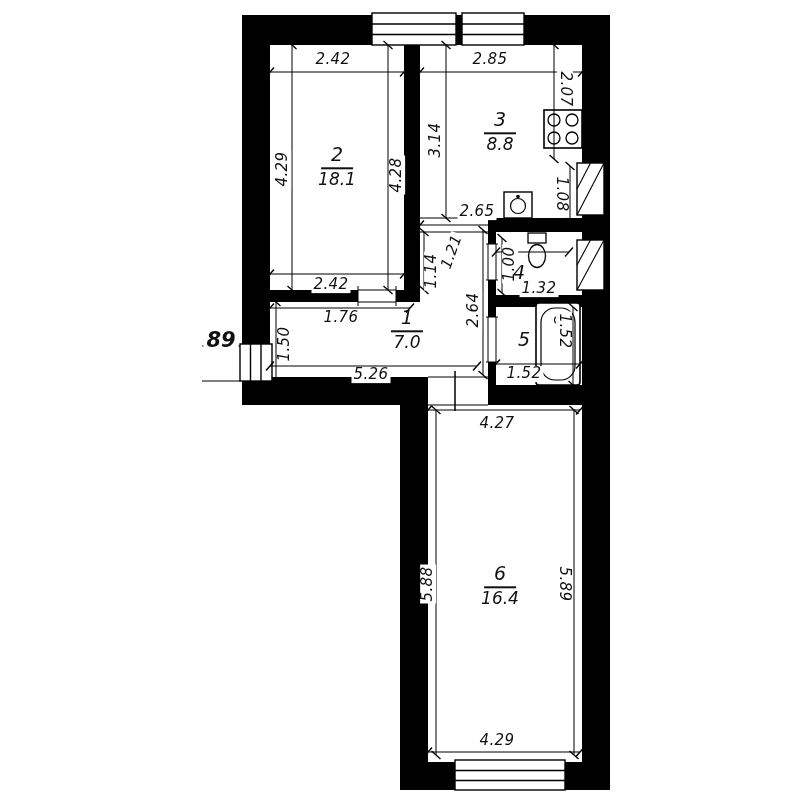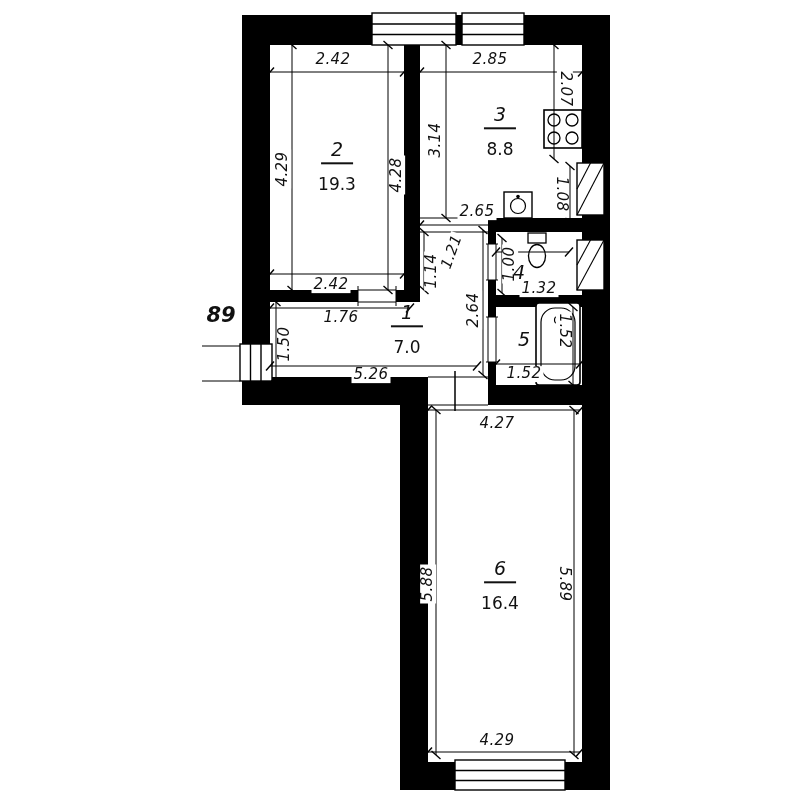--- a/index.html
+++ b/index.html
@@ -31,23 +31,24 @@
     background:transparent;
   }
   .room-label .num {
     display:inline-block;
     font-style:italic;
     font-size:19px;
     padding:0 10px 1px 10px;
   }
   .room-label.with-area .num { border-bottom:2px solid #111; }
   .room-label .area {
+    font-style:italic;
     font-size:17px;
     display:block;
-    padding-top:11px;
+    padding-top:1px;
   }
 
   .unit-label {
     position:absolute;
     font-style:italic;
     font-weight:bold;
     font-size:21px;
     transform:translate(-50%,-50%);
     background:#fff;
     padding:0 3px;
@@ -188,21 +189,21 @@
       <line x1="424" y1="232" x2="424" y2="290" marker-start="url(#tick)" marker-end="url(#tick)"></line>
       <line x1="502" y1="238" x2="502" y2="293" marker-start="url(#tick)" marker-end="url(#tick)"></line>
       <line x1="483" y1="230" x2="483" y2="375" marker-start="url(#tick)" marker-end="url(#tick)"></line>
       <line x1="276" y1="302" x2="276" y2="384" marker-start="url(#tick)" marker-end="url(#tick)"></line>
       <line x1="573" y1="307" x2="573" y2="385" marker-start="url(#tick)" marker-end="url(#tick)"></line>
       <line x1="436" y1="410" x2="436" y2="755" marker-start="url(#tick)" marker-end="url(#tick)"></line>
       <line x1="574" y1="410" x2="574" y2="755" marker-start="url(#tick)" marker-end="url(#tick)"></line>
     </g>
   </svg>
 
-  <div class="unit-label" style="left:221px; top:315px;">89</div>
+  <div class="unit-label" style="left:221px; top:340px;">89</div>
 
   <div class="dim" style="left:333px; top:60px;">2.42</div>
   <div class="dim" style="left:490px; top:60px;">2.85</div>
   <div class="dim rot-right" style="left:565px; top:89px;">2.07</div>
   <div class="dim rot-left" style="left:283px; top:169px;">4.29</div>
   <div class="dim rot-left" style="left:436px; top:140px;">3.14</div>
   <div class="dim rot-left" style="left:397px; top:175px;">4.28</div>
   <div class="dim rot-right" style="left:561px; top:194px;">1.08</div>
   <div class="dim" style="left:477px; top:212px;">2.65</div>
   <div class="dim rot-diag" style="left:452px; top:252px;">1.21</div>
@@ -216,21 +217,21 @@
   <div class="dim" style="left:371px; top:375px;">5.26</div>
   <div class="dim" style="left:524px; top:374px;">1.52</div>
   <div class="dim rot-right" style="left:564px; top:331px;">1.52</div>
   <div class="dim" style="left:497px; top:424px;">4.27</div>
   <div class="dim rot-left" style="left:428px; top:584px;">5.88</div>
   <div class="dim rot-right" style="left:564px; top:584px;">5.89</div>
   <div class="dim" style="left:497px; top:741px;">4.29</div>
 
   <div class="room-label with-area" style="left:337px; top:167px;">
     <span class="num">2</span>
-    <span class="area">19.3</span>
+    <span class="area">18.1</span>
   </div>
   <div class="room-label with-area" style="left:500px; top:132px;">
     <span class="num">3</span>
     <span class="area">8.8</span>
   </div>
   <div class="room-label with-area" style="left:407px; top:330px;">
     <span class="num">1</span>
     <span class="area">7.0</span>
   </div>
   <div class="room-label" style="left:519px; top:273px;">

